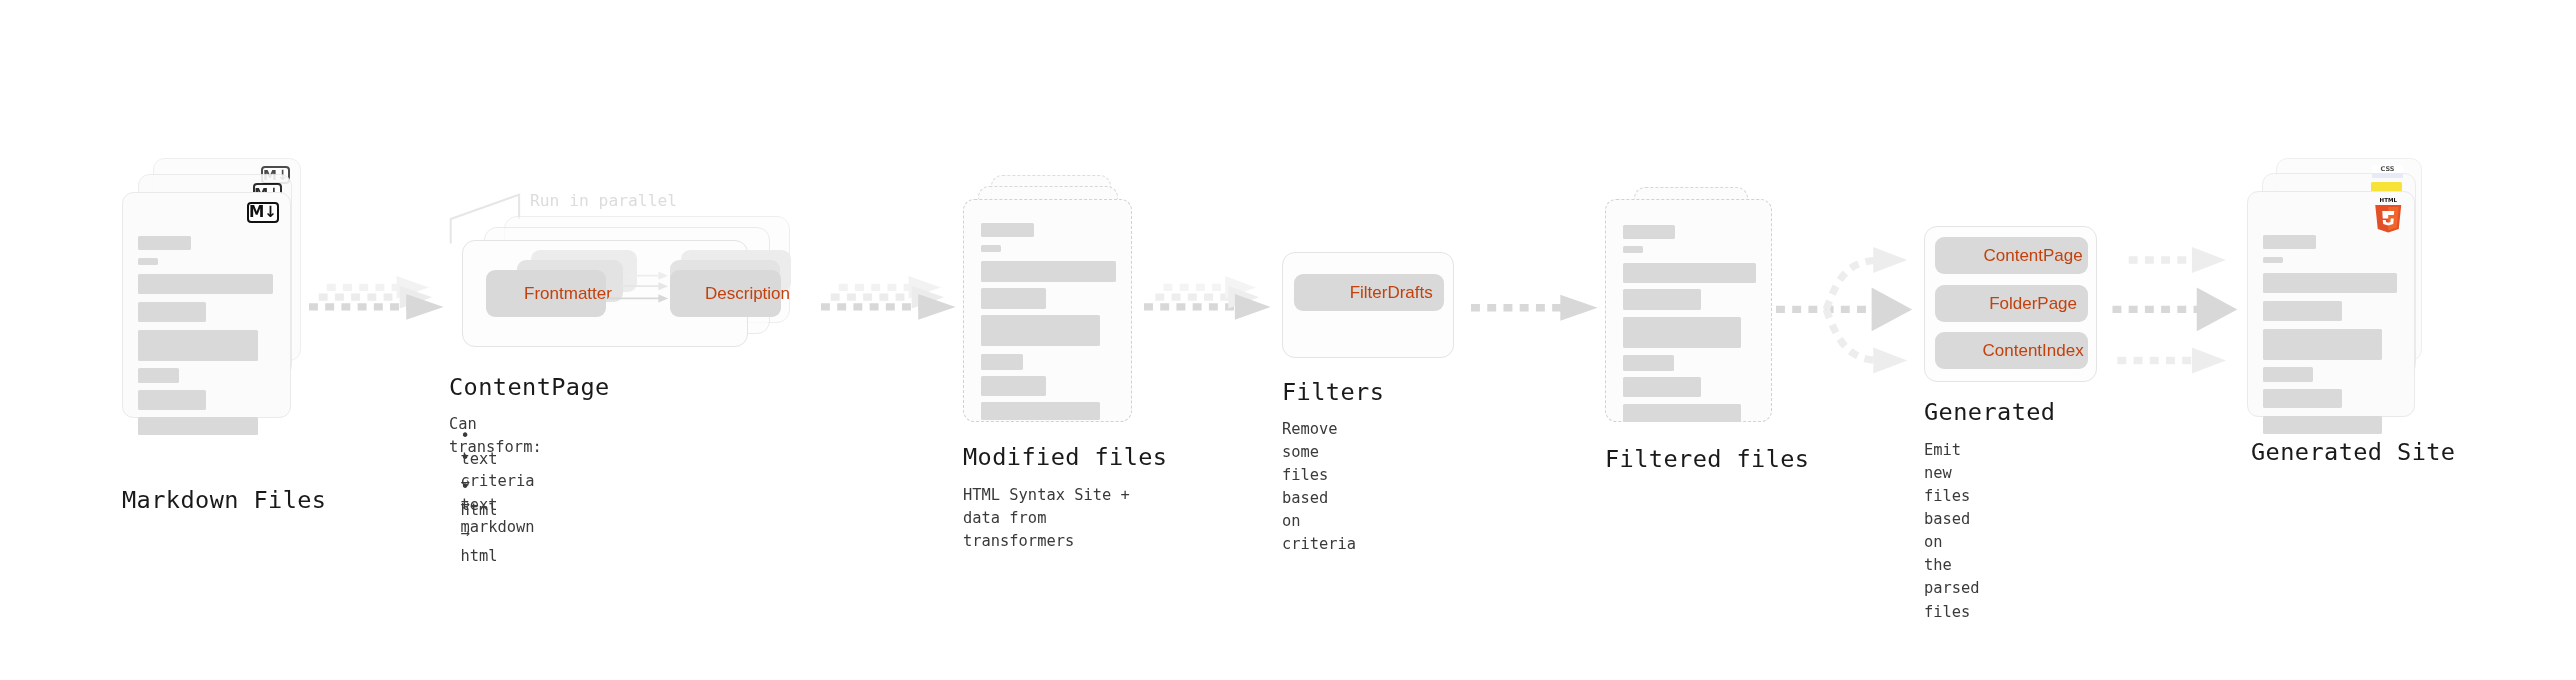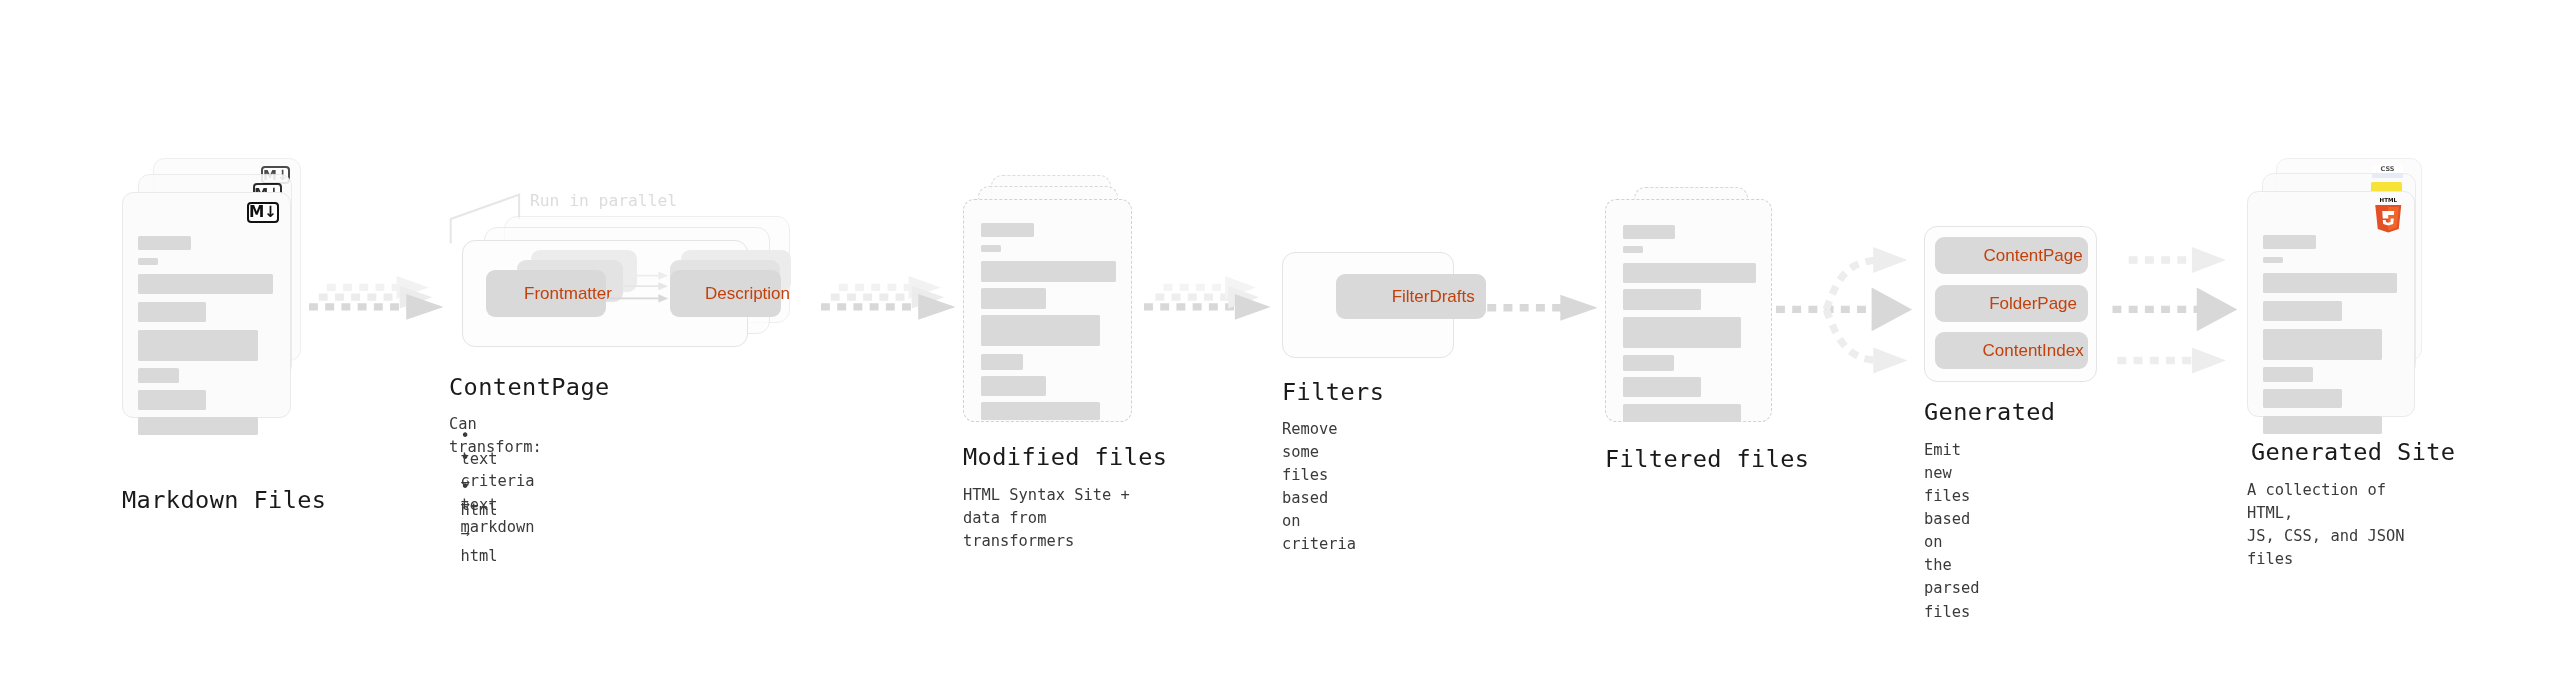--- a/index.html
+++ b/index.html
@@ -185,21 +185,21 @@
     <line x1="14" y1="26" x2="112" y2="26" stroke="#eeeeee"></line>
     <line x1="0" y1="38" x2="118" y2="38" stroke="#d8d8d8"></line>
   </g>
   <polygon points="100,0 138,14 100,28" fill="#f4f4f4"></polygon>
   <polygon points="104,12 142,26 104,40" fill="#eeeeee"></polygon>
   <polygon points="112,22 156,38 112,54" fill="#d8d8d8"></polygon>
 </svg>
 
 <div class="stage" style="left:1282px; top:252px;">
   <div class="box" style="left:0px; top:0px; width:172px; height:106px;"></div>
-  <div class="chip" style="left:12.2px; top:22px; width:150px; height:45px;margin-left:42px;">FilterDrafts</div>
+  <div class="chip" style="left:12.2px; top:22px; width:150px; height:37px;">FilterDrafts</div>
   <div class="cap-title" style="position:absolute; left:0px; top:126px;">Filters</div>
   <div class="cap-sub" style="position:absolute; left:0px; top:156px;">Remove some files based
 on criteria</div>
 </div>
 
 <svg style="left:1471px; top:293px;" width="138" height="49" viewBox="0 0 170 60">
   <line x1="0" y1="18" x2="116" y2="18" stroke="#d8d8d8" stroke-width="9" stroke-dasharray="11 9"></line>
   <polygon points="110,2 156,18 110,34" fill="#d8d8d8"></polygon>
 </svg>
 
@@ -270,16 +270,14 @@
       <div class="bar" style="left:15.4px; top:65px; width:19.5px; height:6.5px;"></div>
       <div class="bar" style="left:15.4px; top:81px; width:134px; height:20.3px;"></div>
       <div class="bar" style="left:15.4px; top:109px; width:79px; height:20.3px;"></div>
       <div class="bar" style="left:15.4px; top:137px; width:119px; height:31px;"></div>
       <div class="bar" style="left:15.4px; top:175px; width:50px; height:15.4px;"></div>
       <div class="bar" style="left:15.4px; top:197px; width:79px; height:19.5px;"></div>
       <div class="bar" style="left:15.4px; top:224px; width:119px; height:18px;"></div>
     </div>
   </div>
   <div class="cap-title" style="position:absolute; left:4px; top:280px;text-align:center;">Generated Site</div>
-  <div class="cap-sub" style="position:absolute; left:0px; top:311px;">A collection of HTML,
-JS, CSS, and JSON files</div>
 </div>
 
 
 </body></html>

